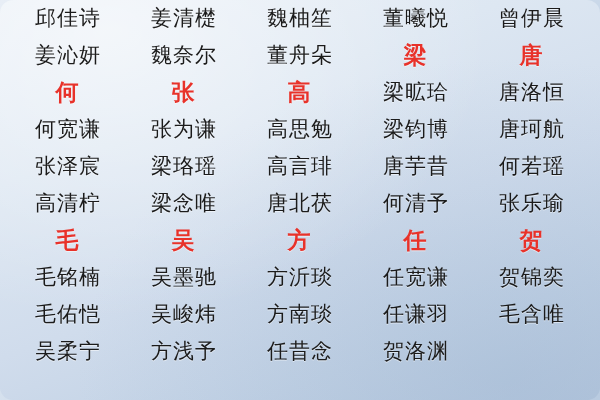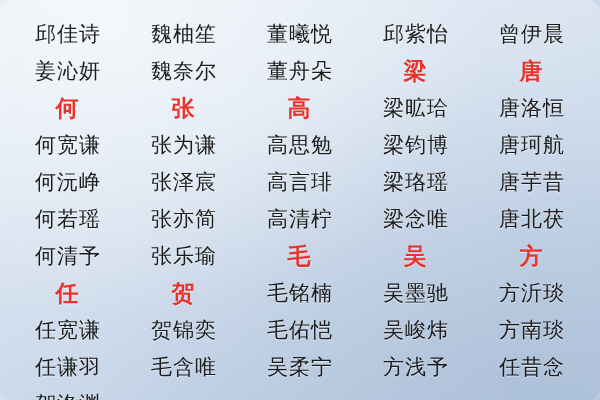--- a/index.html
+++ b/index.html
@@ -11,21 +11,21 @@
     height: 400px;
     overflow: hidden;
     font-family: "Liberation Serif", "DejaVu Serif", serif;
     background: linear-gradient(135deg, #e8eef6 0%, #dbe5f0 28%, #cfdceb 52%, #c3d3e6 72%, #b9cbe0 100%);
   }
   .sheet {
     position: relative;
     width: 600px;
     height: 400px;
     box-sizing: border-box;
-    padding: 16px 10px 0 10px;
+    padding: 0 10px 0 10px;
     background:
       radial-gradient(ellipse at 18% 8%, rgba(255,255,255,0.55) 0%, rgba(255,255,255,0) 55%),
       radial-gradient(ellipse at 85% 95%, rgba(150,175,205,0.35) 0%, rgba(255,255,255,0) 60%),
       linear-gradient(160deg, #eaf0f7 0%, #dde7f2 30%, #d0dcec 58%, #c2d2e5 80%, #b6c8de 100%);
     border-radius: 13px;
   }
   .grid {
     display: grid;
     grid-template-columns: repeat(5, 1fr);
     width: 100%;
@@ -46,51 +46,49 @@
     letter-spacing: 2px;
   }
 </style>
 </head>
 <body>
 
 <div class="sheet">
   <div class="grid">
 
     <div class="cell">邱佳诗</div>
+    <div class="cell">姜清檚</div>
     <div class="cell">魏柚笙</div>
     <div class="cell">董曦悦</div>
 
-    <div class="cell">邱紫怡</div>
     <div class="cell">曾伊晨</div>
     <div class="cell">姜沁妍</div>
     <div class="cell">魏奈尔</div>
     <div class="cell">董舟朵</div>
 
     <div class="cell header" style="color: rgb(232, 50, 42);">梁</div>
     <div class="cell header" style="color: rgb(232, 50, 42);">唐</div>
     <div class="cell header" style="color: rgb(232, 50, 42);">何</div>
     <div class="cell header" style="color: rgb(232, 50, 42);">张</div>
     <div class="cell header" style="color: rgb(232, 50, 42);">高</div>
 
     <div class="cell">梁昿珨</div>
     <div class="cell">唐洛恒</div>
     <div class="cell">何宽谦</div>
     <div class="cell">张为谦</div>
     <div class="cell">高思勉</div>
 
     <div class="cell">梁钧博</div>
     <div class="cell">唐珂航</div>
-    <div class="cell">何沅峥</div>
     <div class="cell">张泽宸</div>
+    <div class="cell">梁珞瑶</div>
+
     <div class="cell">高言琲</div>
-
-    <div class="cell">梁珞瑶</div>
     <div class="cell">唐芋昔</div>
     <div class="cell">何若瑶</div>
-    <div class="cell">张亦简</div>
     <div class="cell">高清柠</div>
 
     <div class="cell">梁念唯</div>
     <div class="cell">唐北茯</div>
     <div class="cell">何清予</div>
     <div class="cell">张乐瑜</div>
 
     <div class="cell header" style="color: rgb(232, 50, 42);">毛</div>
     <div class="cell header" style="color: rgb(232, 50, 42);">吴</div>
     <div class="cell header" style="color: rgb(232, 50, 42);">方</div>

